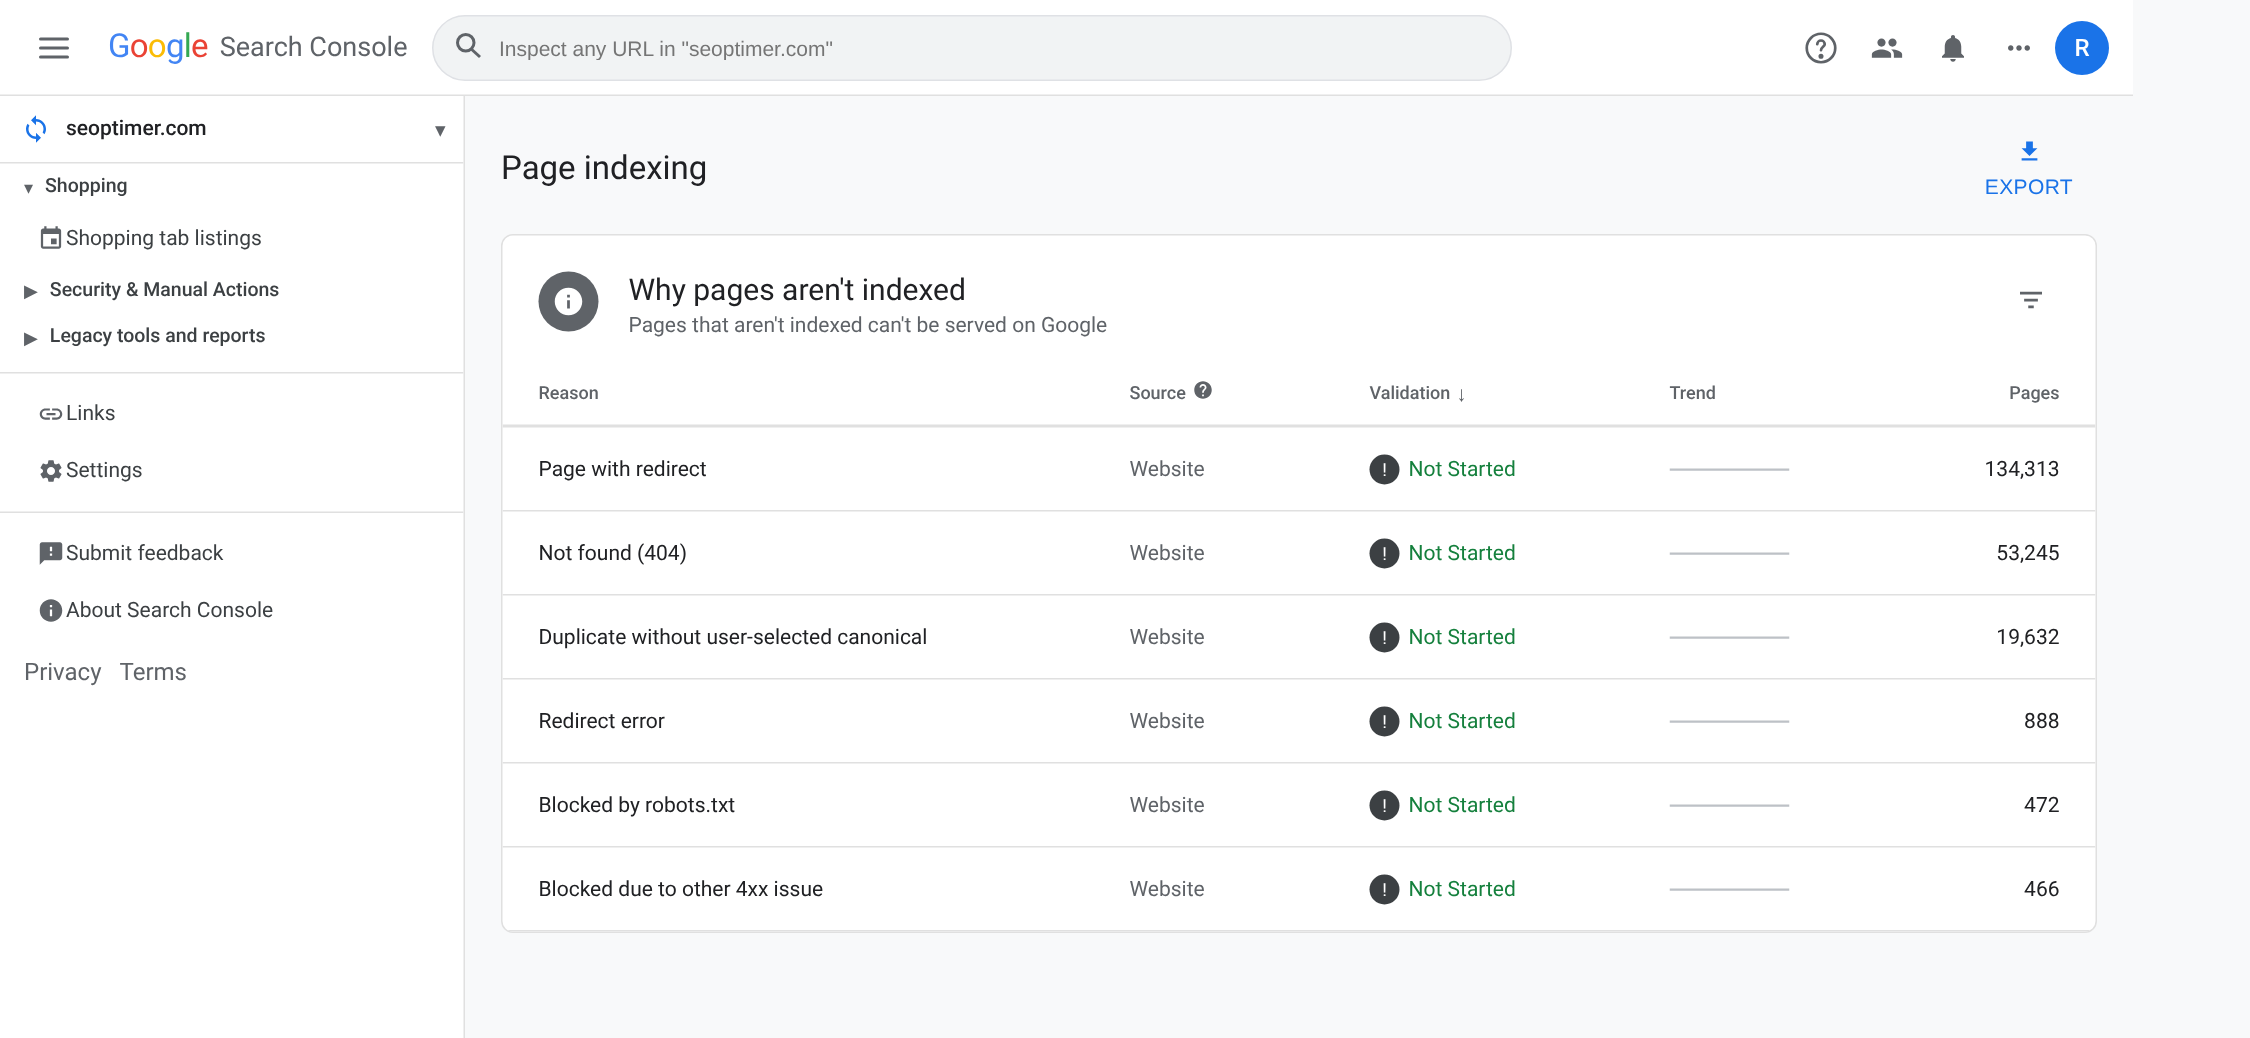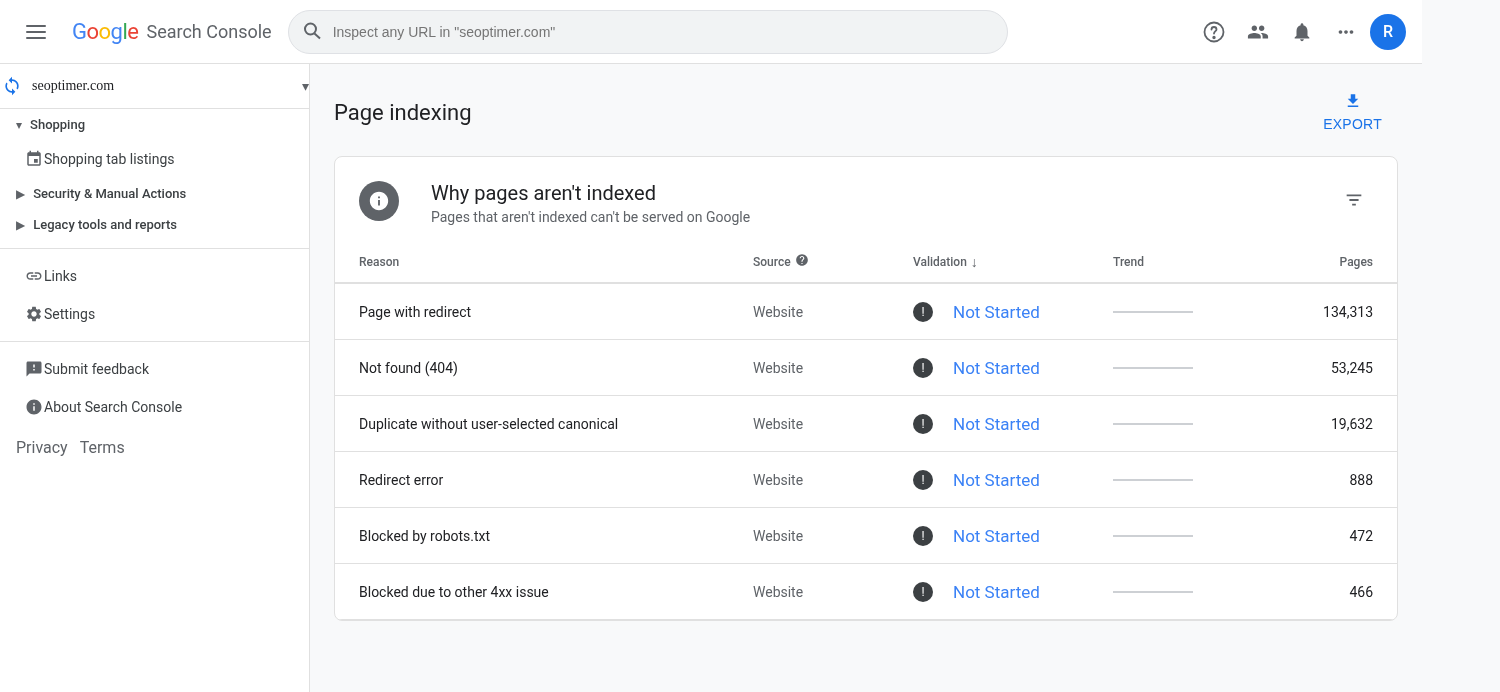--- a/index.html
+++ b/index.html
@@ -22,21 +22,21 @@
     .g-green { color: #34a853; }
     .logo-sc { font-size: 18px; color: #5f6368; font-weight: 400; margin-left: 4px; }
     .search-bar { flex: 1; max-width: 720px; position: relative; }
     .search-bar input { width: 100%; height: 44px; border-radius: 24px; border: 1px solid #dfe1e5; background: #f1f3f4; padding: 0 16px 0 44px; font-size: 14px; color: #202124; outline: none; }
     .search-icon-wrap { position: absolute; left: 14px; top: 50%; transform: translateY(-50%); color: #5f6368; }
     .top-actions { display: flex; align-items: center; gap: 4px; margin-left: auto; }
     .icon-btn { width: 40px; height: 40px; border-radius: 50%; border: none; background: transparent; cursor: pointer; display: flex; align-items: center; justify-content: center; color: #5f6368; font-size: 20px; }
     .avatar { width: 36px; height: 36px; border-radius: 50%; background: #1a73e8; color: #fff; display: flex; align-items: center; justify-content: center; font-size: 16px; font-weight: 500; cursor: pointer; }
 
     
-    .sidebar-property { display: flex; align-items: center; gap: 8px; padding: 10px 0; border-bottom: 1px solid #e0e0e0; font-family: Liberation Serif, serif; }
+    .sidebar-property { display: flex; align-items: center; gap: 8px; padding: 10px 12px; border-bottom: 1px solid #e0e0e0; }
     .property-icon { width: 24px; height: 24px; display: flex; align-items: center; justify-content: center; color: #1a73e8; font-size: 18px; }
     .property-name { flex: 1; font-size: 14px; color: #202124; font-weight: 500; }
     .property-dropdown { color: #5f6368; cursor: pointer; }
 
     .sidebar-section { }
     .sidebar-group { }
     .sidebar-group-header { display: flex; align-items: center; gap: 8px; padding: 8px 16px; cursor: pointer; color: #3c4043; font-size: 13px; font-weight: 500; }
     .chevron { font-size: 12px; color: #5f6368; }
     .sidebar-item { display: flex; align-items: center; padding: 10px 16px 10px 24px; cursor: pointer; color: #3c4043; font-size: 14px; border-radius: 0 24px 24px 0; margin-right: 16px; }
     .sidebar-item-icon { font-size: 18px; color: #5f6368; width: 20px; display: flex; align-items: center; justify-content: center; }
@@ -44,21 +44,21 @@
     .sidebar-footer { display: flex; gap: 12px; padding: 12px 16px; font-size: 16px; color: #5f6368; }
     .sidebar-footer a { color: #5f6368; text-decoration: none; }
 
     
     .page-header { display: flex; align-items: center; justify-content: space-between; margin-bottom: 16px; }
     .page-title { font-size: 22px; font-weight: 400; color: #202124; }
     .export-btn { display: flex; align-items: center; gap: 6px; padding: 8px 16px; border: none; background: transparent; color: #1a73e8; font-size: 14px; font-weight: 500; cursor: pointer; letter-spacing: 0.25px; text-transform: uppercase; flex-direction: column; }
 
     
     .card { background: #fff; border-radius: 8px; border: 1px solid #e0e0e0; overflow: hidden; }
-    .card-header { display: flex; align-items: flex-start; padding: 24px 24px 16px 24px; gap: 32px; }
+    .card-header { display: flex; align-items: flex-start; padding: 24px 24px 16px 24px; gap: 20px; }
     .card-icon { width: 40px; height: 40px; border-radius: 50%; background: #5f6368; display: flex; align-items: center; justify-content: center; color: #fff; font-size: 20px; flex-shrink: 0; }
     .card-title-area { flex: 1; }
     .card-title { font-size: 20px; font-weight: 400; color: #202124; margin-bottom: 4px; }
     .card-subtitle { font-size: 14px; color: #5f6368; }
     .filter-icon { color: #5f6368; font-size: 20px; cursor: pointer; padding: 8px; }
 
     
     .table-container { width: 100%; }
     .table-header { display: grid; grid-template-columns: 1fr 160px 200px 160px 100px; padding: 12px 24px; border-bottom: 2px solid #e0e0e0; }
     .table-header-cell { font-size: 12px; color: #5f6368; font-weight: 500; display: flex; align-items: center; gap: 4px; }
@@ -69,21 +69,21 @@
 
     .table-row { display: grid; grid-template-columns: 1fr 160px 200px 160px 100px; padding: 0 24px; border-bottom: 1px solid #e0e0e0; min-height: 56px; align-items: center; cursor: pointer; }
     .cell { font-size: 14px; color: #202124; display: flex; align-items: center; gap: 8px; }
     .cell.right { justify-content: flex-end; }
     .cell.reason { font-weight: 400; }
     .cell.source { color: #5f6368; }
     .cell.pages { color: #202124; font-weight: 400; }
 
     .validation-badge { display: flex; align-items: center; gap: 6px; }
     .badge-dot { width: 20px; height: 20px; border-radius: 50%; background: #3c4043; display: flex; align-items: center; justify-content: center; color: #fff; font-size: 12px; flex-shrink: 0; }
-    .badge-text { font-size: 17px; color: #3b82f6; margin-left: 14px; }
+    .badge-text { font-size: 14px; color: #15803d; }
     .trend-svg { width: 80px; height: 24px; }
 
     
     .content::-webkit-scrollbar { width: 8px; }
     .content::-webkit-scrollbar-track { background: #f1f3f4; }
     .content::-webkit-scrollbar-thumb { background: #bdc1c6; border-radius: 4px; }
   </style>
 </head>
 <body>
 

